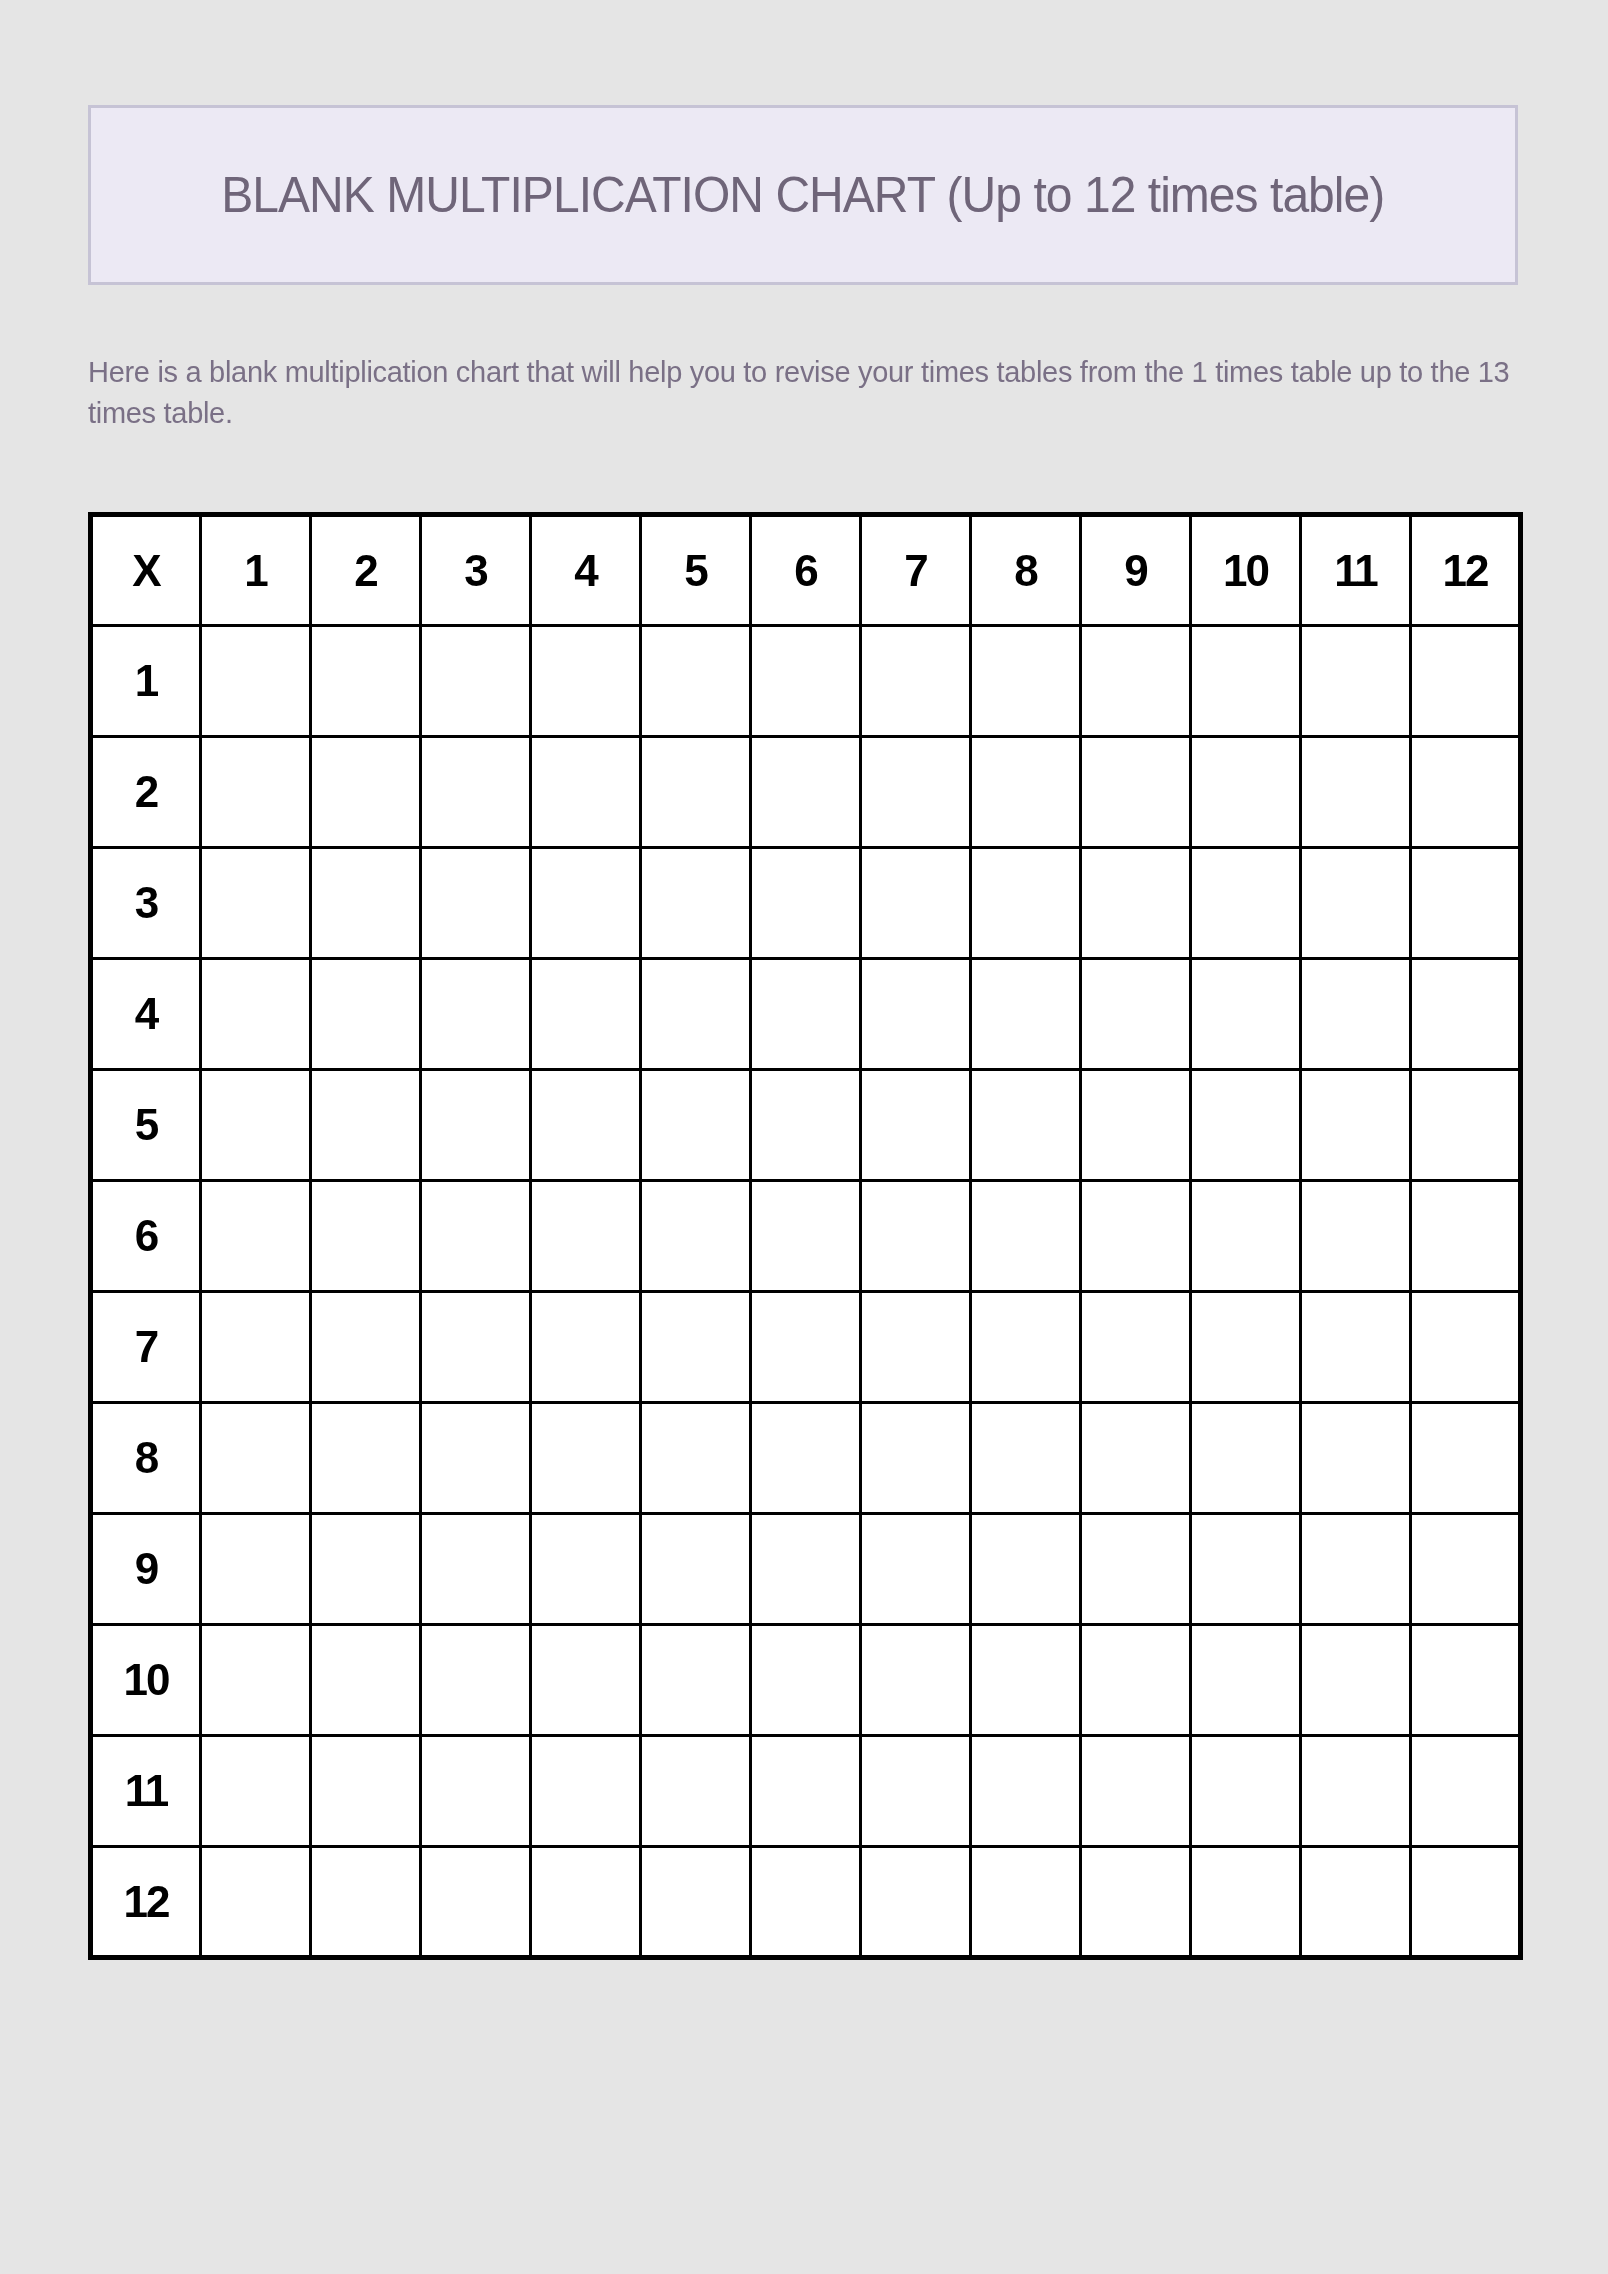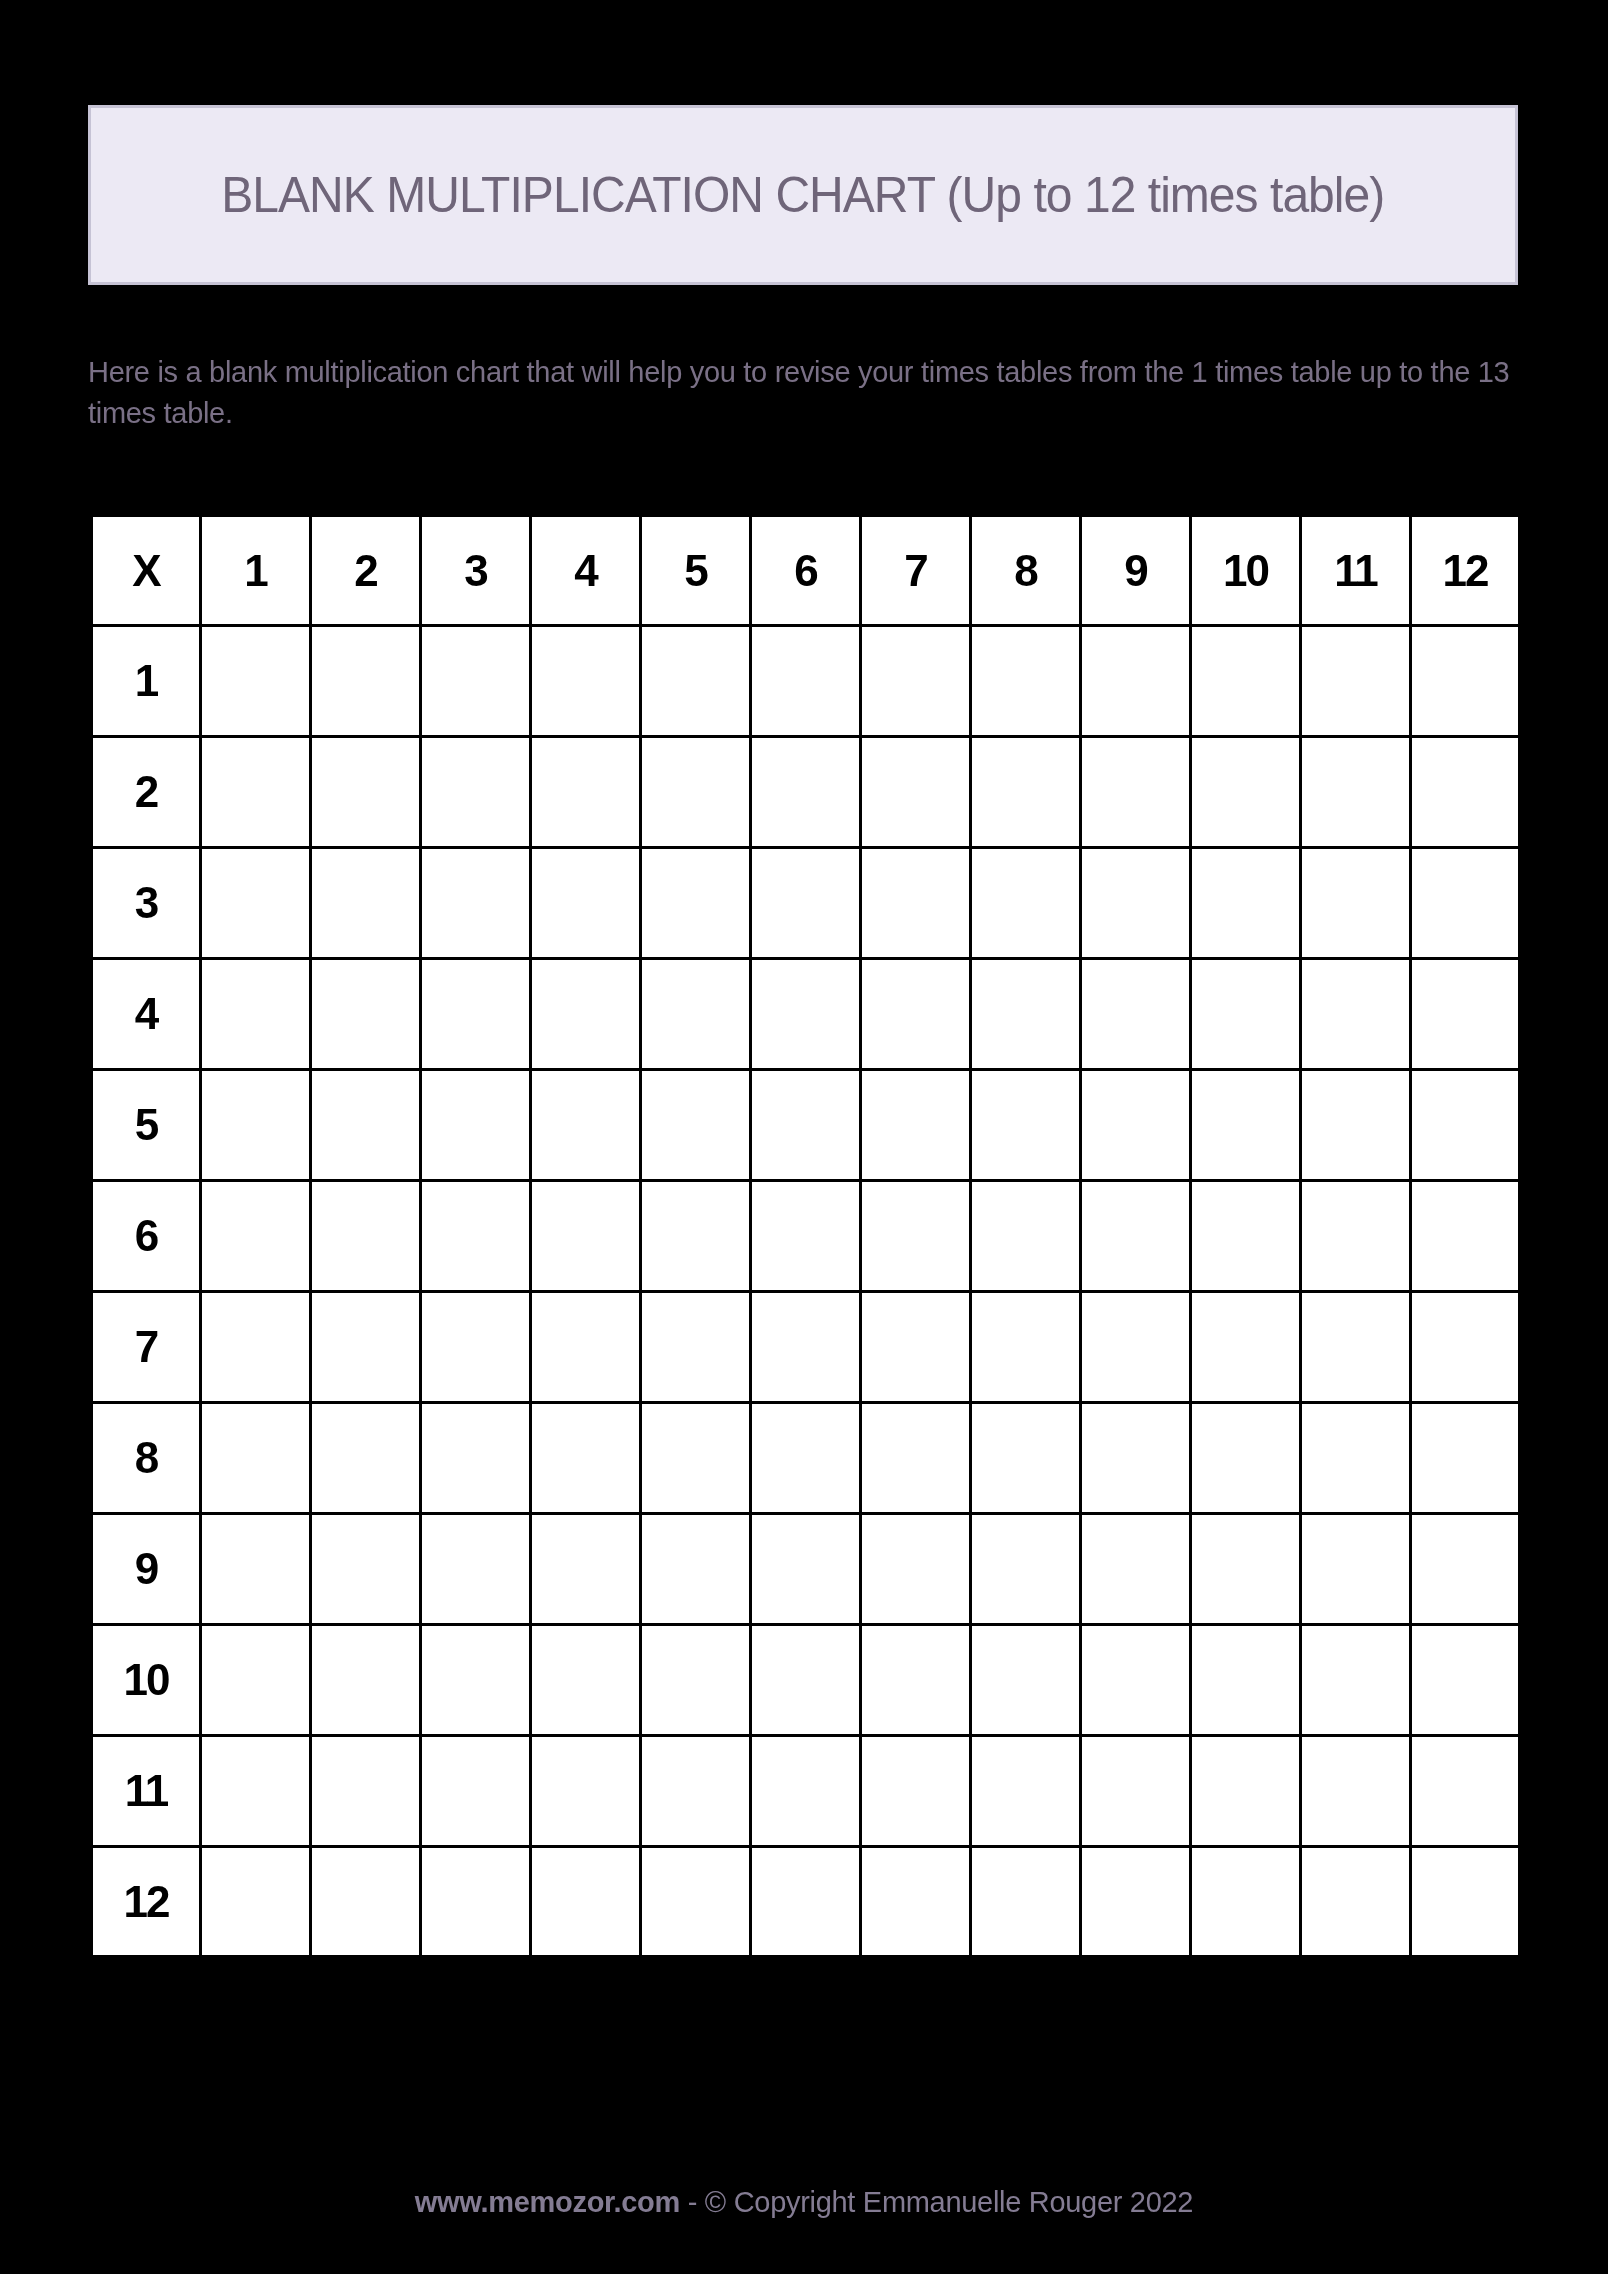--- a/index.html
+++ b/index.html
@@ -3,21 +3,21 @@
 <meta charset="utf-8">
 <style>
   * { margin: 0; padding: 0; box-sizing: border-box; }
   html, body { background: #ffffff; }
   body { font-family: "Liberation Sans", sans-serif; }
 
   .sheet {
     position: relative;
     width: 1608px;
     height: 2274px;
-    background: #000000;
+    background: #e5e5e5;
     overflow: hidden;
   }
 
   .title-box {
     position: absolute;
     left: 88px;
     top: 105px;
     width: 1430px;
     height: 180px;
     background: #ece9f4;
@@ -283,17 +283,14 @@
           <td></td>
           <td></td>
           <td></td>
           <td></td>
           <td></td>
           <td></td>
         </tr>
       </tbody>
   </table>
 
-  <div class="footer">
-    <span class="site">www.memozor.com</span><span> - </span><span>© Copyright Emmanuelle Rouger 2022</span>
-  </div>
 
 </div>
 
 </body></html>

